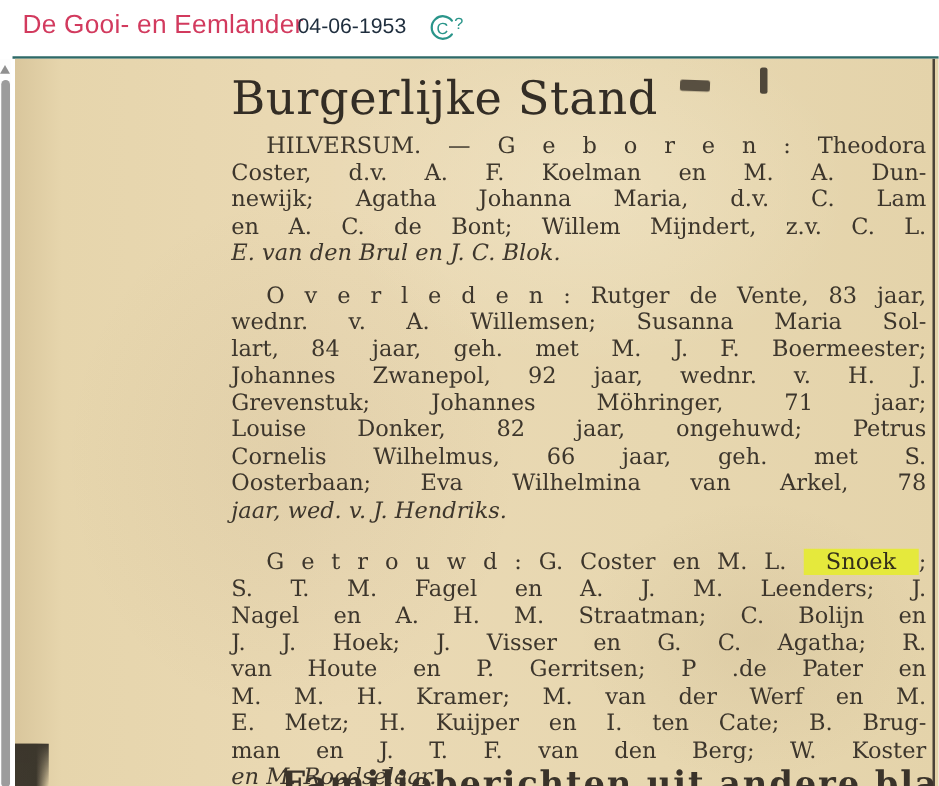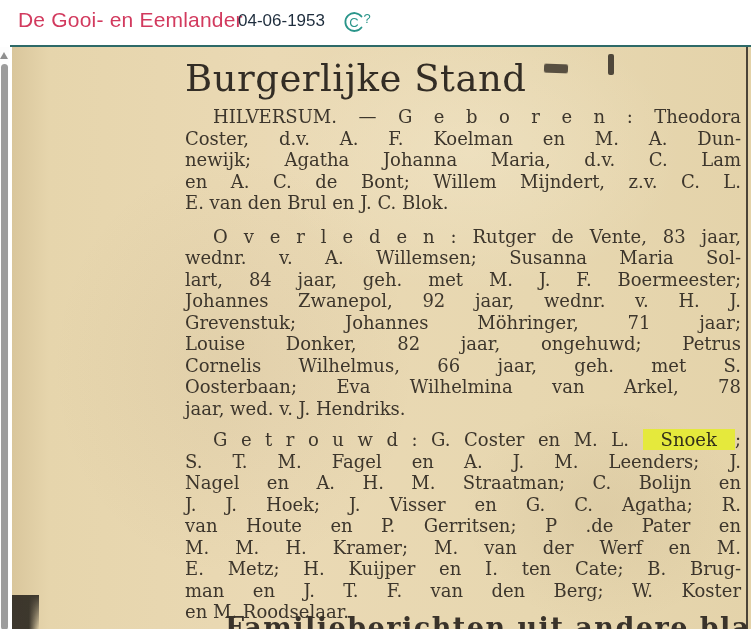--- a/index.html
+++ b/index.html
@@ -43,24 +43,24 @@
   .smudge-b { position:absolute; left:596px; top:7px; width:6px; height:21px; background:#3f382e;
               border-radius:2px; filter:blur(0.5px); opacity:.9; }
 
   
   .column { position:absolute; left:173px; top:12px; width:556px;
             font-family:"DejaVu Serif", serif; color:#3d362c; }
   .headline { font-size:37px; font-weight:normal; letter-spacing:0.5px;
               color:#332d25; margin-bottom:7px; line-height:40px; }
   .para { font-size:18px; line-height:21.5px; }
   .para.gap1 { margin-bottom:12px; }
-  .para.gap2 { margin-bottom:10px; }
+  .para.gap2 { margin-bottom:20px; }
   .line { text-align:justify; text-align-last:justify; white-space:normal; }
   .line.indent { text-indent:28px; }
-  .line.end { text-align-last:left; }
+  .line.end { text-align-last:left;font-style:italic; }
   .hl { background:#e5e93c; color:#332f1a; padding:0 18px; }
 
   .cutoff-heading { position:absolute; left:213px; top:565px; width:460px;
             font-family:"DejaVu Serif", serif; font-weight:bold; font-size:27px;
             letter-spacing:1.5px; color:#3a332a; white-space:nowrap; }
 </style>
 </head>
 <body>
 
 <div class="stage">

